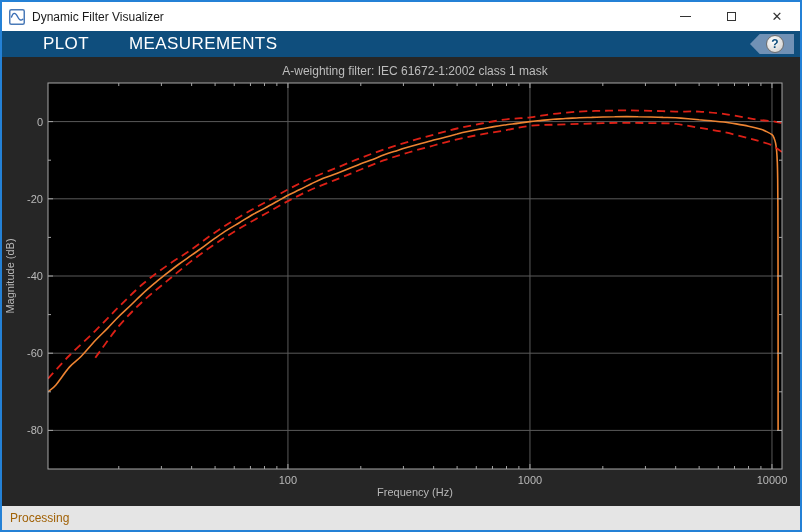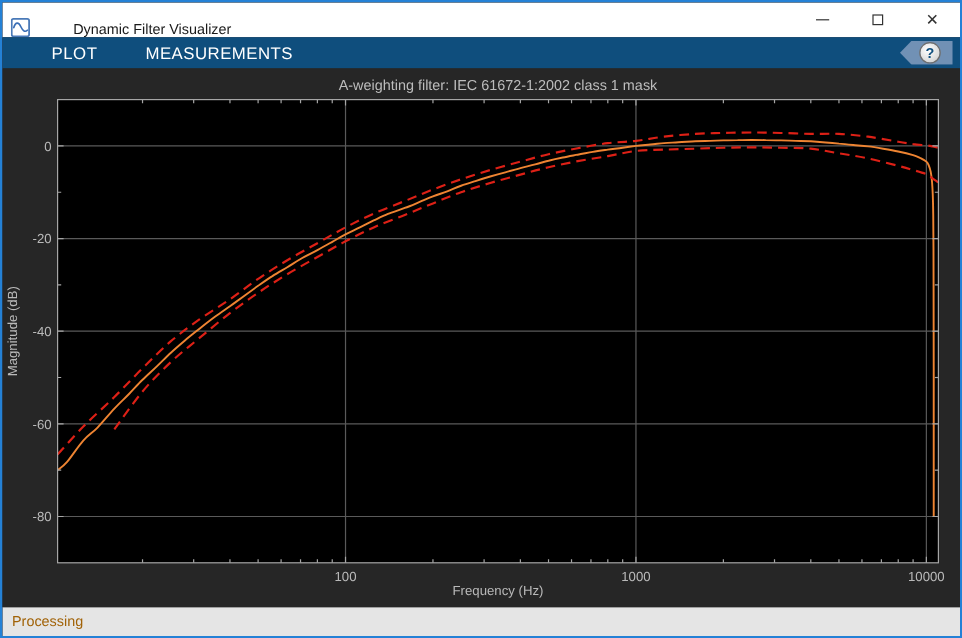--- a/index.html
+++ b/index.html
@@ -12,22 +12,21 @@
     border: 2px solid #2481d6;
     background: #262626;
     overflow: hidden;
   }
 
   
   #title-bar {
     height: 29px;
     background: #ffffff;
     display: flex;
-    align-items: flex-end;
-    gap: 29px;
+    align-items: center;
   }
   #app-icon { width: 16px; height: 16px; margin-left: 7px; flex: 0 0 auto; }
   #title-text {
     margin-left: 7px;
     font-size: 12px;
     color: #1a1a1a;
     white-space: nowrap;
   }
   #window-controls {
     margin-left: auto;
@@ -51,21 +50,21 @@
     display: flex;
     align-items: center;
   }
   #toolbar-tabs {
     display: flex;
     margin-left: 41px;
     gap: 40px;
   }
   .toolbar-tab {
     color: #ffffff;
-    font-size: 14px;
+    font-size: 17px;
     letter-spacing: 0.4px;
     cursor: default;
     white-space: nowrap;
   }
   #help-button {
     position: absolute;
     right: 6px; top: 3px;
     width: 44px; height: 20px;
     background: #7191b5;
     clip-path: polygon(0% 50%, 22% 0%, 100% 0%, 100% 100%, 22% 100%);

